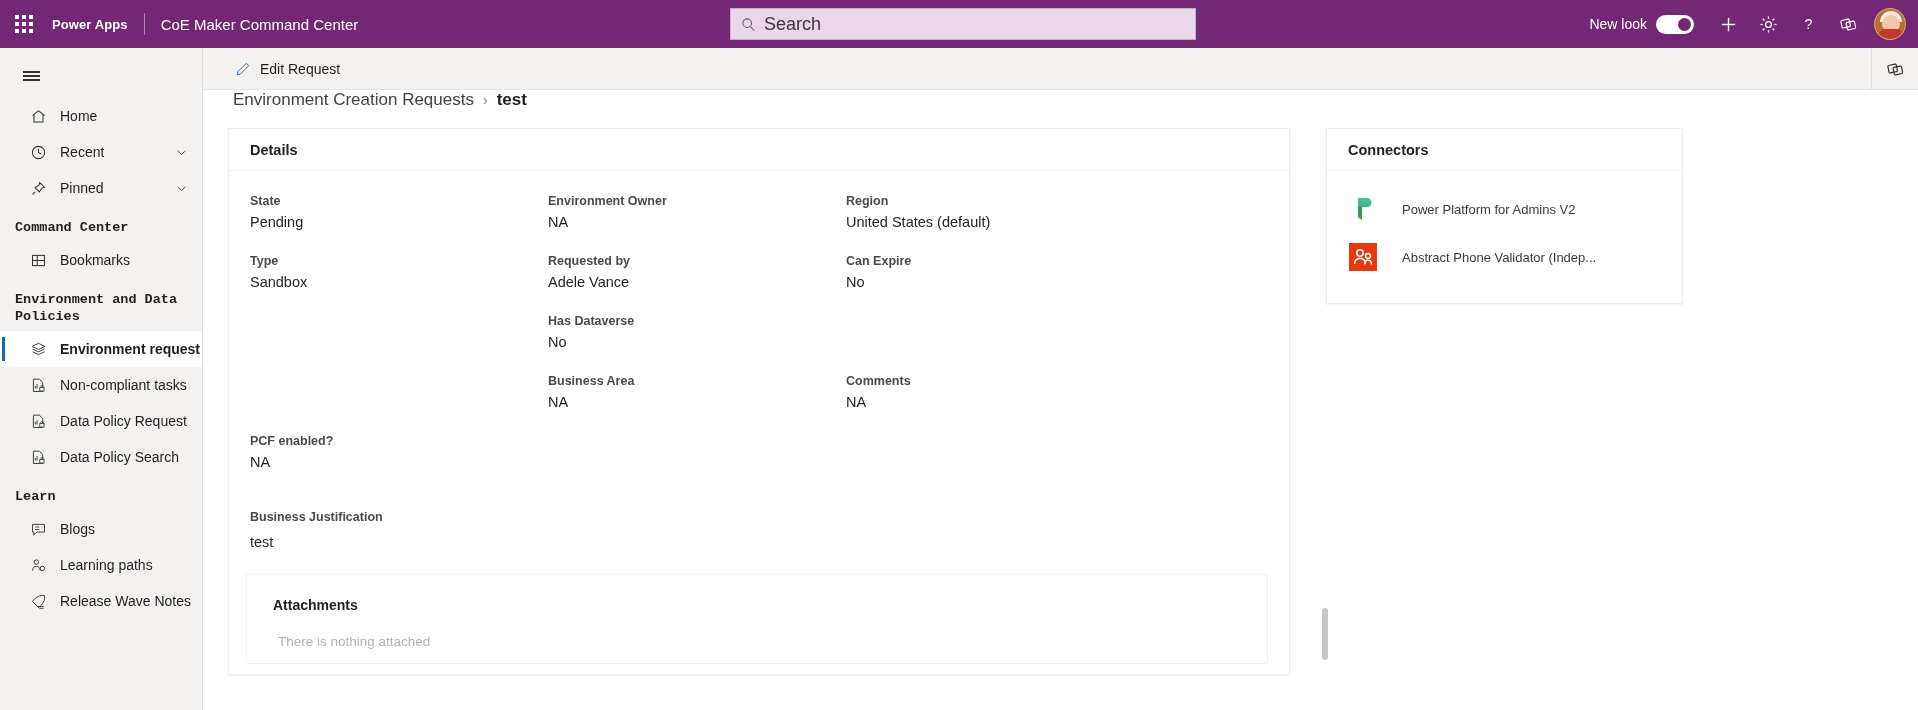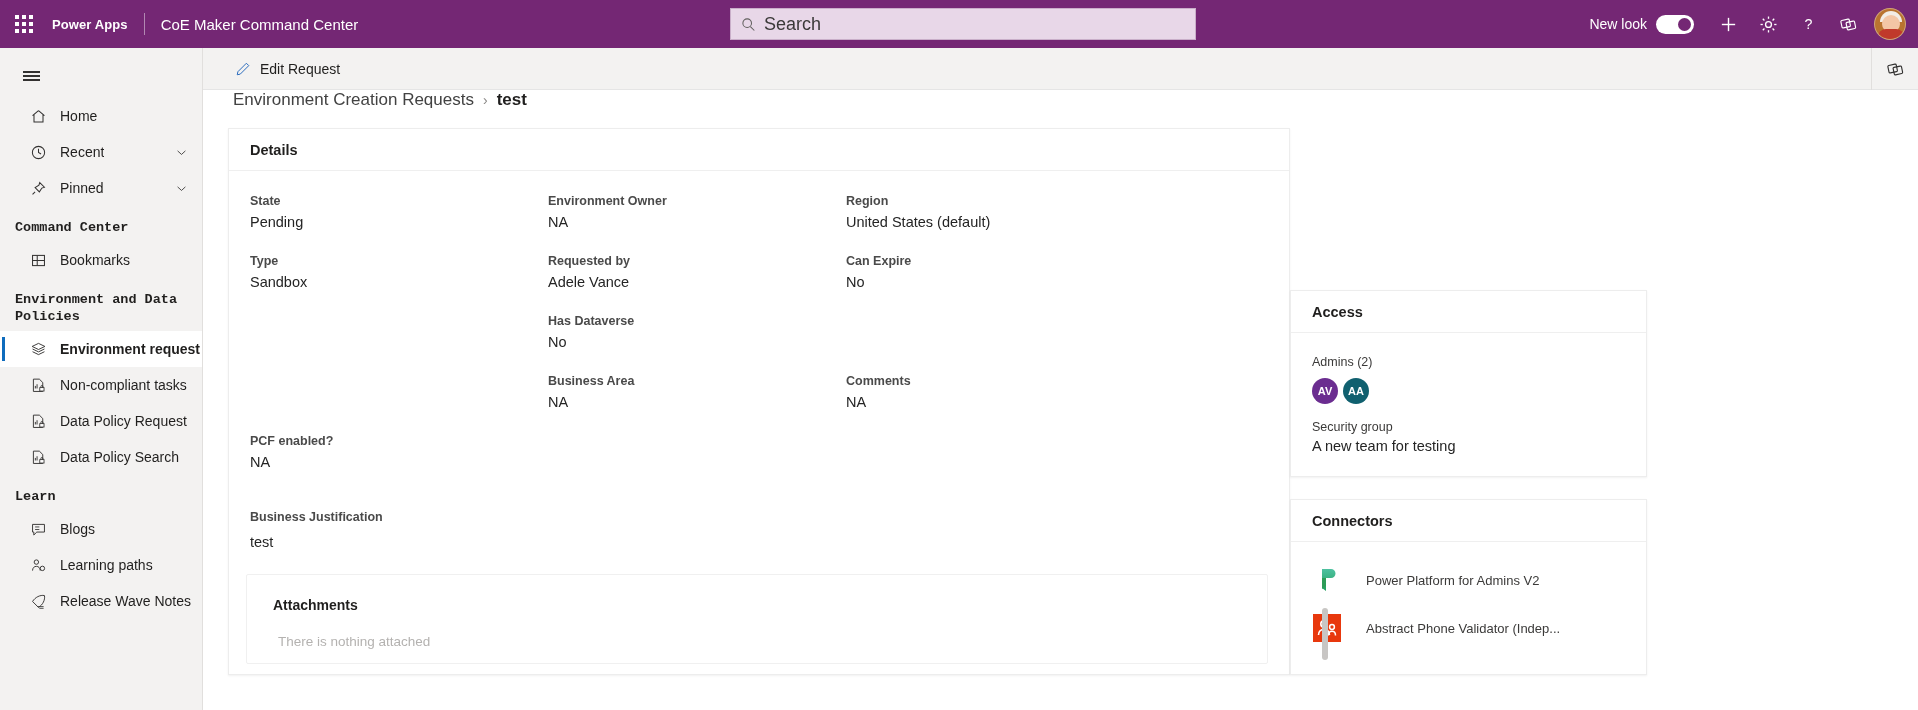--- a/index.html
+++ b/index.html
@@ -179,22 +179,23 @@
   .breadcrumb {
     display: flex; align-items: center;
     padding: 0 0 0 30px;
     font-size: 17px; color: #424242;
   }
   .breadcrumb .bc-link { cursor: pointer; }
   .breadcrumb .bc-sep { margin: 0 9px; color: #8a8886; font-size: 14px; }
   .breadcrumb .bc-current { font-weight: bold; color: #201f1e; }
 
   .content-cols {
-    display: flex; align-items: flex-end;
+    display: flex; align-items: flex-start;
     padding: 18px 0 0 25px;
+    gap: 36px;
   }
   .card {
     background: #ffffff;
     border: 1px solid #ededed;
     box-shadow: 0 1px 2px rgba(0,0,0,.06);
   }
   .card-head {
     height: 42px; display: flex; align-items: center;
     padding-left: 21px;
     font-size: 14.5px; font-weight: 600; color: #201f1e;
@@ -579,32 +580,20 @@
         <div class="attach-card">
           <div class="attach-title">Attachments</div>
           <div class="attach-empty">There is nothing attached</div>
         </div>
 
       </div>
     </div>
 
     <div class="right-col">
 
-      <div class="card">
-        <div class="card-head">Access</div>
-        <div class="access-body">
-          <div class="subfield-label">Admins (2)</div>
-          <div class="avatars">
-            <div class="pill-avatar" style="background:#6b2d90">AV</div>
-            <div class="pill-avatar" style="background:#10606f">AA</div>
-          </div>
-          <div class="sg-label">Security group</div>
-          <div class="sg-value">A new team for testing</div>
-        </div>
-      </div>
 
       <div class="card">
         <div class="card-head">Connectors</div>
         <div class="connectors-body">
 
           <div class="connector-row">
             <span class="conn-icon">
               <svg width="28" height="28" viewBox="0 0 28 28">
                 <defs>
                   <linearGradient id="ppg" x1="0" y1="0" x2="0" y2="1">

